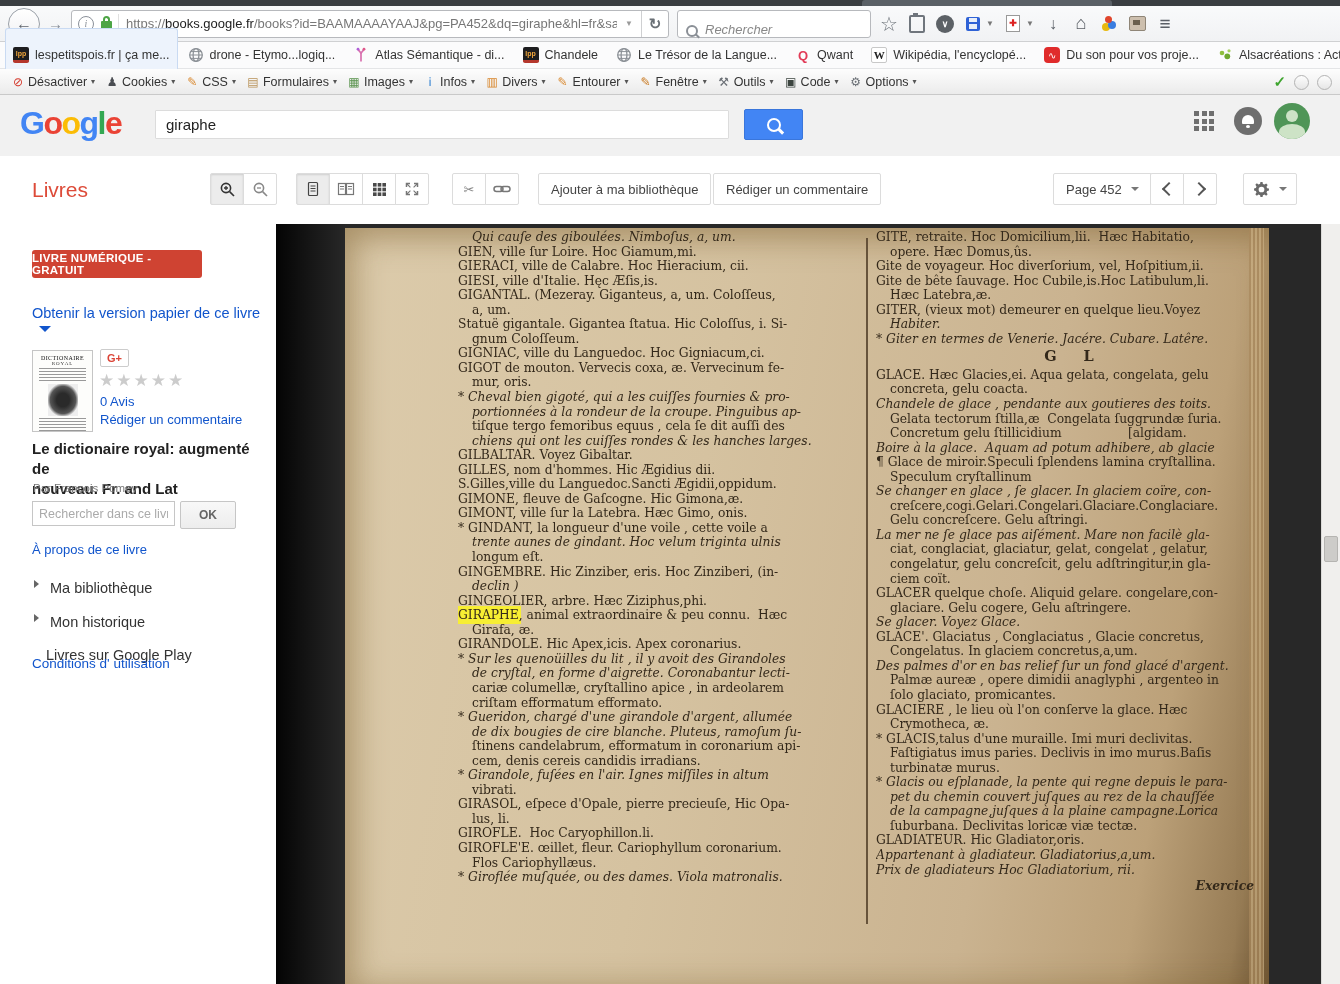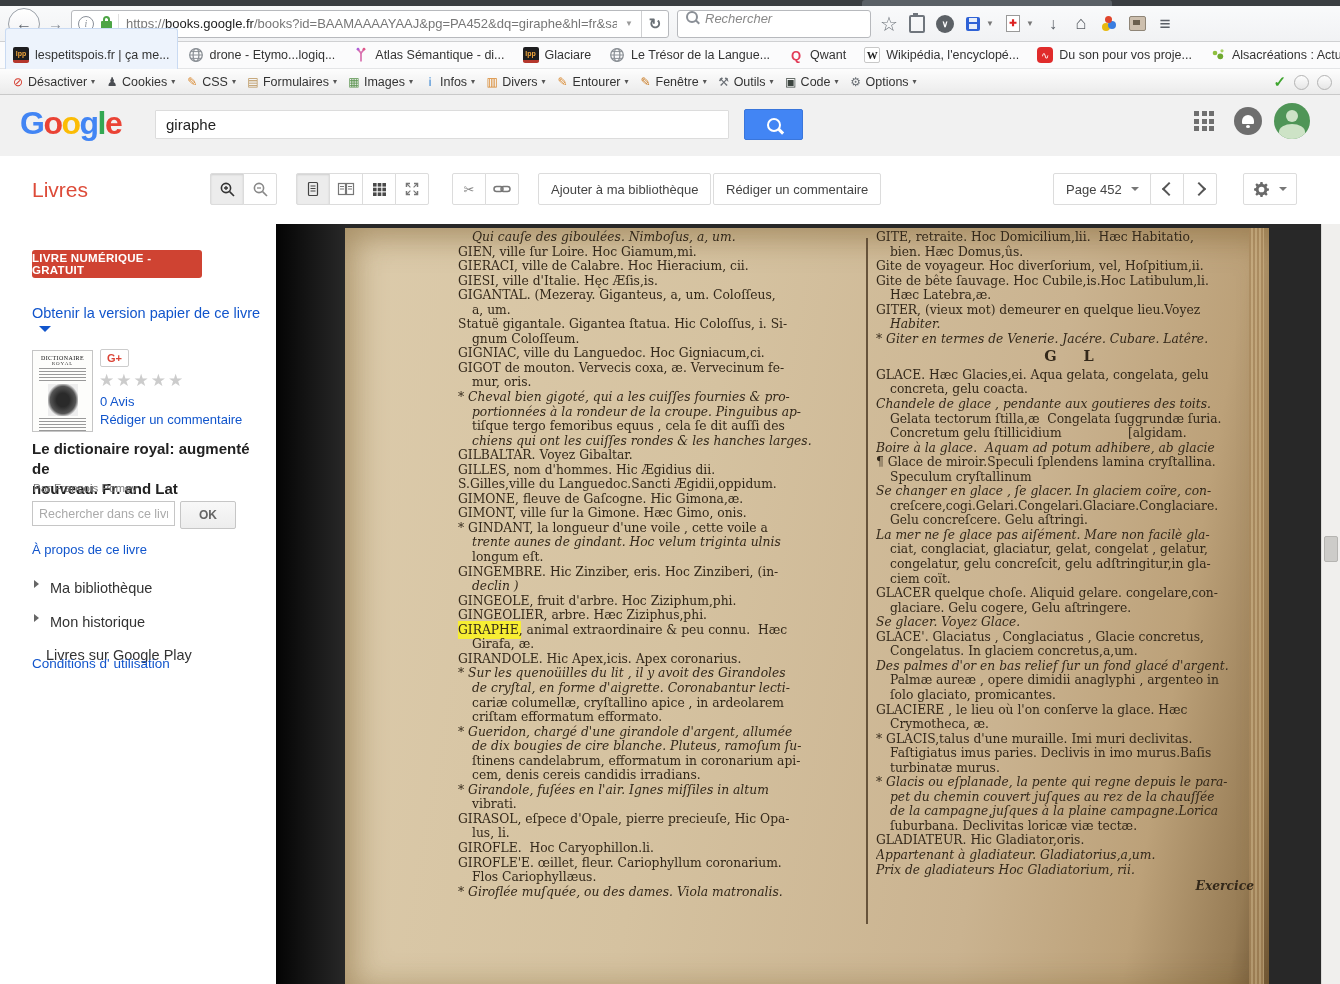--- a/index.html
+++ b/index.html
@@ -20,21 +20,21 @@
          text-align:center;flex:none;font-style:italic;font-family:"Liberation Serif",serif}
   .lock{width:11px;height:8px;background:#4da546;border-radius:1px;position:relative;margin:2px 6px 0 7px;flex:none}
   .lock::before{content:"";position:absolute;left:2px;top:-5px;width:7px;height:6px;border:2px solid #4da546;border-bottom:none;
                 border-radius:4px 4px 0 0;box-sizing:border-box}
   .url-sep{width:1px;height:20px;background:#e0e0e0;margin-right:7px;flex:none}
   .url-text{font-size:13px;color:#777;white-space:nowrap;overflow:hidden;flex:1}
   .u-host{color:#222}
   .u-caret{color:#9a9a9a;font-size:8px;padding:0 8px;flex:none}
   .u-reload{border-left:1px solid #cfd0d2;height:26px;width:26px;display:flex;align-items:center;justify-content:center;
             color:#6a7076;font-size:15px;font-weight:bold;flex:none}
-  .searchbar{width:194px;height:28px;background:#fff;border:1px solid #b7b9bd;border-radius:3px;display:flex;align-items:flex-start;
+  .searchbar{width:194px;height:28px;background:#fff;border:1px solid #b7b9bd;border-radius:3px;display:flex;align-items:flex-end;
              gap:7px;padding-left:8px;box-sizing:border-box;flex:none}
   .mag{width:8px;height:8px;border:2px solid #8a8f96;border-radius:50%;position:relative;display:inline-block;flex:none}
   .mag::after{content:"";position:absolute;width:5px;height:2px;background:#8a8f96;transform:rotate(45deg);right:-4px;bottom:-2px}
   .search-ph{font-size:13px;color:#888;font-style:italic}
   .tbi{color:#5b6067;font-size:17px;flex:none;display:flex;align-items:center;justify-content:center;width:20px}
   .tbi.small{width:10px;font-size:8px;color:#777;margin-left:-6px}
   .star-g{font-size:20px;color:#6f757c}
   .clip{width:12px;height:14px;border:2px solid #6f757c;border-radius:2px;position:relative}
   .clip::before{content:"";position:absolute;top:-4px;left:2px;width:5px;height:3px;background:#6f757c}
   .pocket{width:18px;height:18px;border-radius:50%;background:#5c6166;color:#fff;font-size:9px;font-weight:bold;
@@ -230,21 +230,21 @@
       <span class="bm">
         <svg class="fav" viewBox="0 0 16 16">
           <path d="M8 14.5V7M8 7C8 4.5 6 4.5 5 2.2M8 7c0-2.5 2-2.5 3-4.8" stroke="#d86fae" stroke-width="1.7" fill="none"></path>
           <circle cx="5" cy="2.2" r="1.4" fill="#b05fd8"></circle>
           <circle cx="11" cy="2.2" r="1.4" fill="#e0578a"></circle>
         </svg>
         <span>Atlas Sémantique - di...</span>
       </span>
       <span class="bm">
         <span class="fav fav-lpp">lpp</span>
-        <span>Glaciare</span>
+        <span>Chandele</span>
       </span>
       <span class="bm">
         <svg class="fav" viewBox="0 0 16 16">
           <g fill="none" stroke="#8b9096" stroke-width="1.3">
             <circle cx="8" cy="8" r="6.3"></circle>
             <ellipse cx="8" cy="8" rx="2.9" ry="6.3"></ellipse>
             <path d="M1.7 8h12.6M2.8 4.6h10.4M2.8 11.4h10.4" stroke-width="1"></path>
           </g>
         </svg>
         <span>Le Trésor de la Langue...</span>
@@ -534,27 +534,26 @@
           <div class="bline">GIGOT de mouton. Vervecis coxa, æ. Vervecinum fe-</div>
           <div class="bline c">mur, oris.</div>
           <div class="bline i">* Cheval bien gigoté, qui a les cuiſſes fournies &amp; pro-</div>
           <div class="bline c i">portionnées à la rondeur de la croupe. Pinguibus ap-</div>
           <div class="bline c">tiſque tergo femoribus equus , cela ſe dit auſſi des</div>
           <div class="bline c i">chiens qui ont les cuiſſes rondes &amp; les hanches larges.</div>
           <div class="bline">GILBALTAR. Voyez Gibaltar.</div>
           <div class="bline">GILLES, nom d'hommes. Hic Ægidius dii.</div>
           <div class="bline">S.Gilles,ville du Languedoc.Sancti Ægidii,oppidum.</div>
           <div class="bline">GIMONE, fleuve de Gaſcogne. Hic Gimona,æ.</div>
-          <div class="bline">GIMONT, ville ſur la Gimone. Hæc Gimo, onis.</div>
+          <div class="bline">GIMONT, ville ſur la Latebra. Hæc Gimo, onis.</div>
           <div class="bline">* GINDANT, la longueur d'une voile , cette voile a</div>
           <div class="bline c i">trente aunes de gindant. Hoc velum triginta ulnis</div>
           <div class="bline c">longum eſt.</div>
           <div class="bline">GINGEMBRE. Hic Zinziber, eris. Hoc Zinziberi, (in-</div>
           <div class="bline c i">declin )</div>
-          <div class="bline">GINGEOLE, fruit d'arbre. Hoc Ziziphum,phi.</div>
           <div class="bline">GINGEOLIER, arbre. Hæc Ziziphus,phi.</div>
           <div class="bline"><span class="hl">GIRAPHE</span>, animal extraordinaire &amp; peu connu.  Hæc</div>
           <div class="bline c">Girafa, æ.</div>
           <div class="bline">GIRANDOLE. Hic Apex,icis. Apex coronarius.</div>
           <div class="bline i">* Sur les quenoüilles du lit , il y avoit des Girandoles</div>
           <div class="bline c i">de cryſtal, en forme d'aigrette. Coronabantur lecti-</div>
           <div class="bline c">cariæ columellæ, cryſtallino apice , in ardeolarem</div>
           <div class="bline c">criſtam efformatum efformato.</div>
           <div class="bline i">* Gueridon, chargé d'une girandole d'argent, allumée</div>
           <div class="bline c i">de dix bougies de cire blanche. Pluteus, ramoſum ſu-</div>
@@ -564,21 +563,21 @@
           <div class="bline c">vibrati.</div>
           <div class="bline">GIRASOL, eſpece d'Opale, pierre precieuſe, Hic Opa-</div>
           <div class="bline c">lus, li.</div>
           <div class="bline">GIROFLE.  Hoc Caryophillon.li.</div>
           <div class="bline">GIROFLE'E. œillet, fleur. Cariophyllum coronarium.</div>
           <div class="bline c">Flos Cariophyllæus.</div>
           <div class="bline i">* Giroflée muſquée, ou des dames. Viola matronalis.</div>
         </div>
       <div class="bcol bcol2" id="col2">
           <div class="bline">GITE, retraite. Hoc Domicilium,lii.  Hæc Habitatio,</div>
-          <div class="bline c">bien. Hæc Domus,ûs.</div>
+          <div class="bline c">opere. Hæc Domus,ûs.</div>
           <div class="bline">Gite de voyageur. Hoc diverſorium, vel, Hoſpitium,ii.</div>
           <div class="bline">Gite de bête ſauvage. Hoc Cubile,is.Hoc Latibulum,li.</div>
           <div class="bline c">Hæc Latebra,æ.</div>
           <div class="bline">GITER, (vieux mot) demeurer en quelque lieu.Voyez</div>
           <div class="bline c i">Habiter.</div>
           <div class="bline i">* Giter en termes de Venerie. Jacére. Cubare. Latêre.</div>
           <div class="bline h">G L</div>
           <div class="bline">GLACE. Hæc Glacies,ei. Aqua gelata, congelata, gelu</div>
           <div class="bline c">concreta, gelu coacta.</div>
           <div class="bline i">Chandele de glace , pendante aux goutieres des toits.</div>

